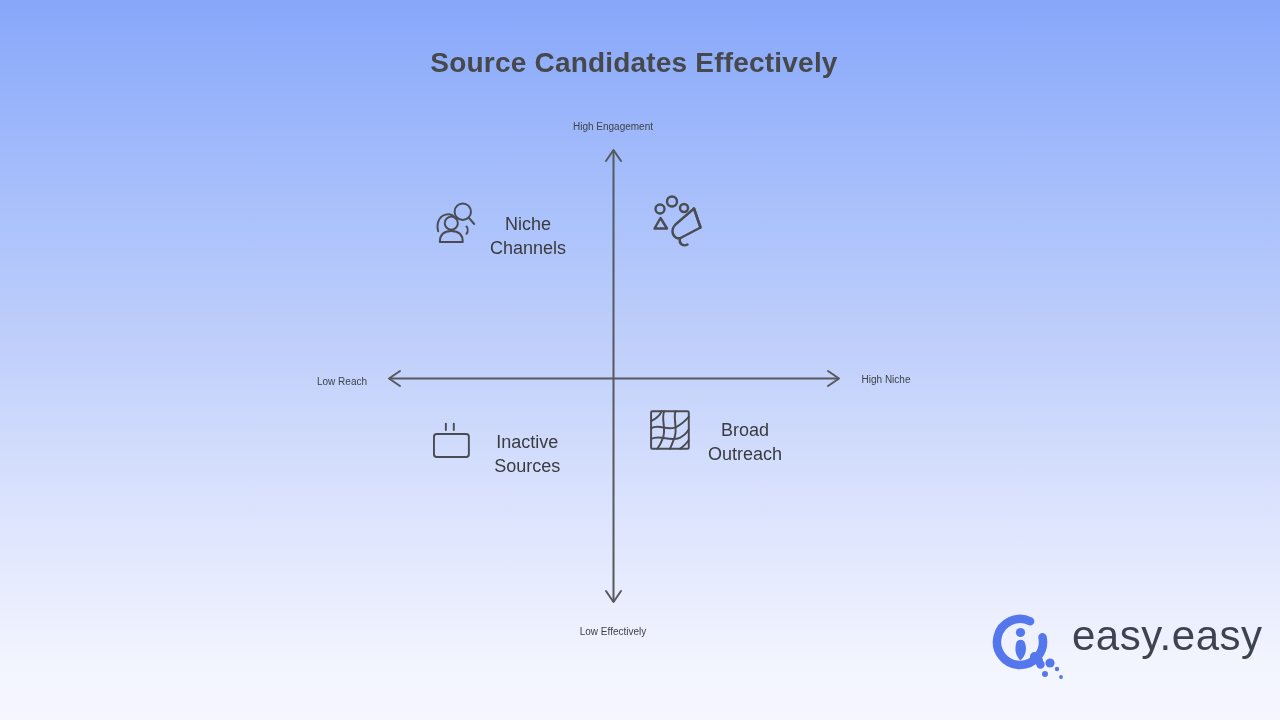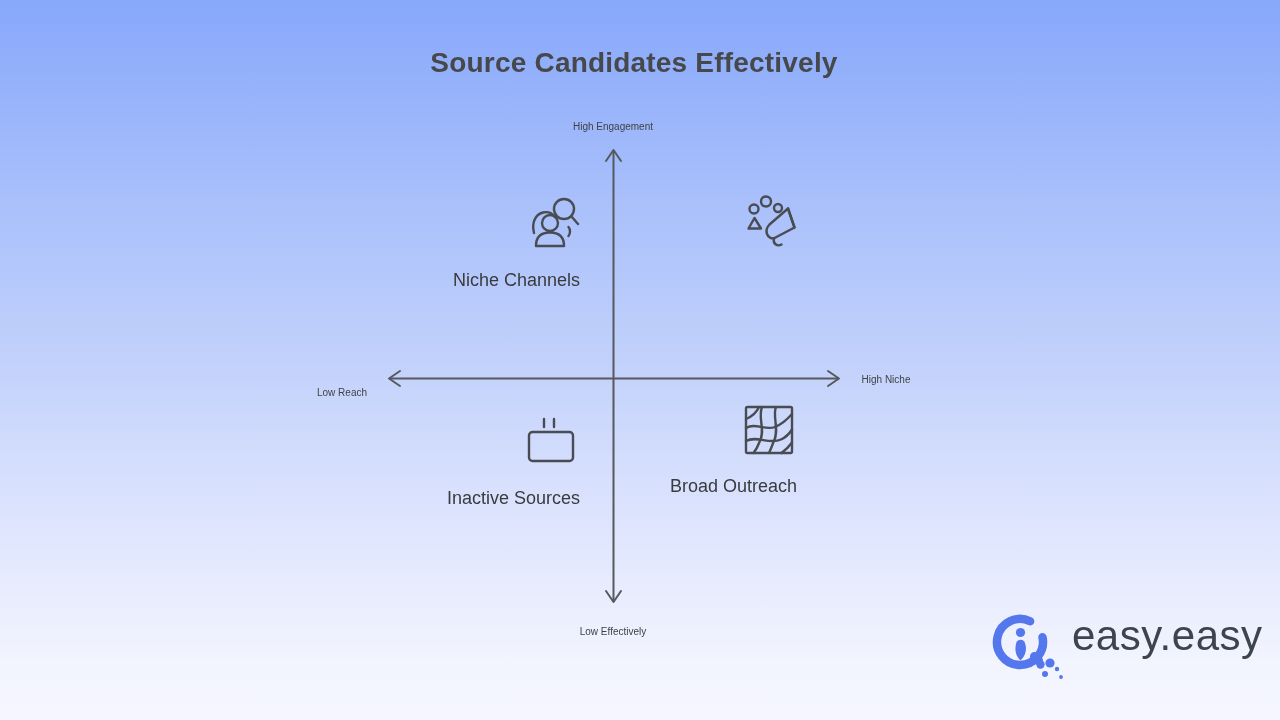--- a/index.html
+++ b/index.html
@@ -27,25 +27,25 @@
     letter-spacing:.2px;white-space:nowrap;line-height:26px;
   }
   .axes-svg{position:absolute;left:0;top:0;width:1280px;height:720px;}
   .axes-svg path{stroke:var(--axis-line);stroke-width:2;fill:none;stroke-linecap:round;stroke-linejoin:round;}
   .axis-label{
     position:absolute;transform:translate(-50%,-50%);
     font-size:10px;color:var(--axis-text);white-space:nowrap;
   }
   #axis-top{left:613px;top:126px;}
   #axis-bottom{left:613px;top:631px;}
-  #axis-left{left:342px;top:392px;}
+  #axis-left{left:342px;top:381px;}
   #axis-right{left:886px;top:379px;}
   .quad{
     position:absolute;width:150px;transform:translateX(-50%);
-    display:flex;flex-direction:column;align-items:flex-end;
+    display:flex;align-items:flex-start;
   }
   #quad-niche{left:505px;top:196px;}
   #quad-strategic{left:722px;top:194px;}
   #quad-inactive{left:505px;top:414px;}
   #quad-broad{left:722px;top:402px;}
   .q-icon{width:56px;height:56px;display:block;}
   .q-icon path,.q-icon circle,.q-icon rect,.q-icon line{
     stroke:var(--icon-stroke);stroke-width:2.4;fill:none;
     stroke-linecap:round;stroke-linejoin:round;
   }

